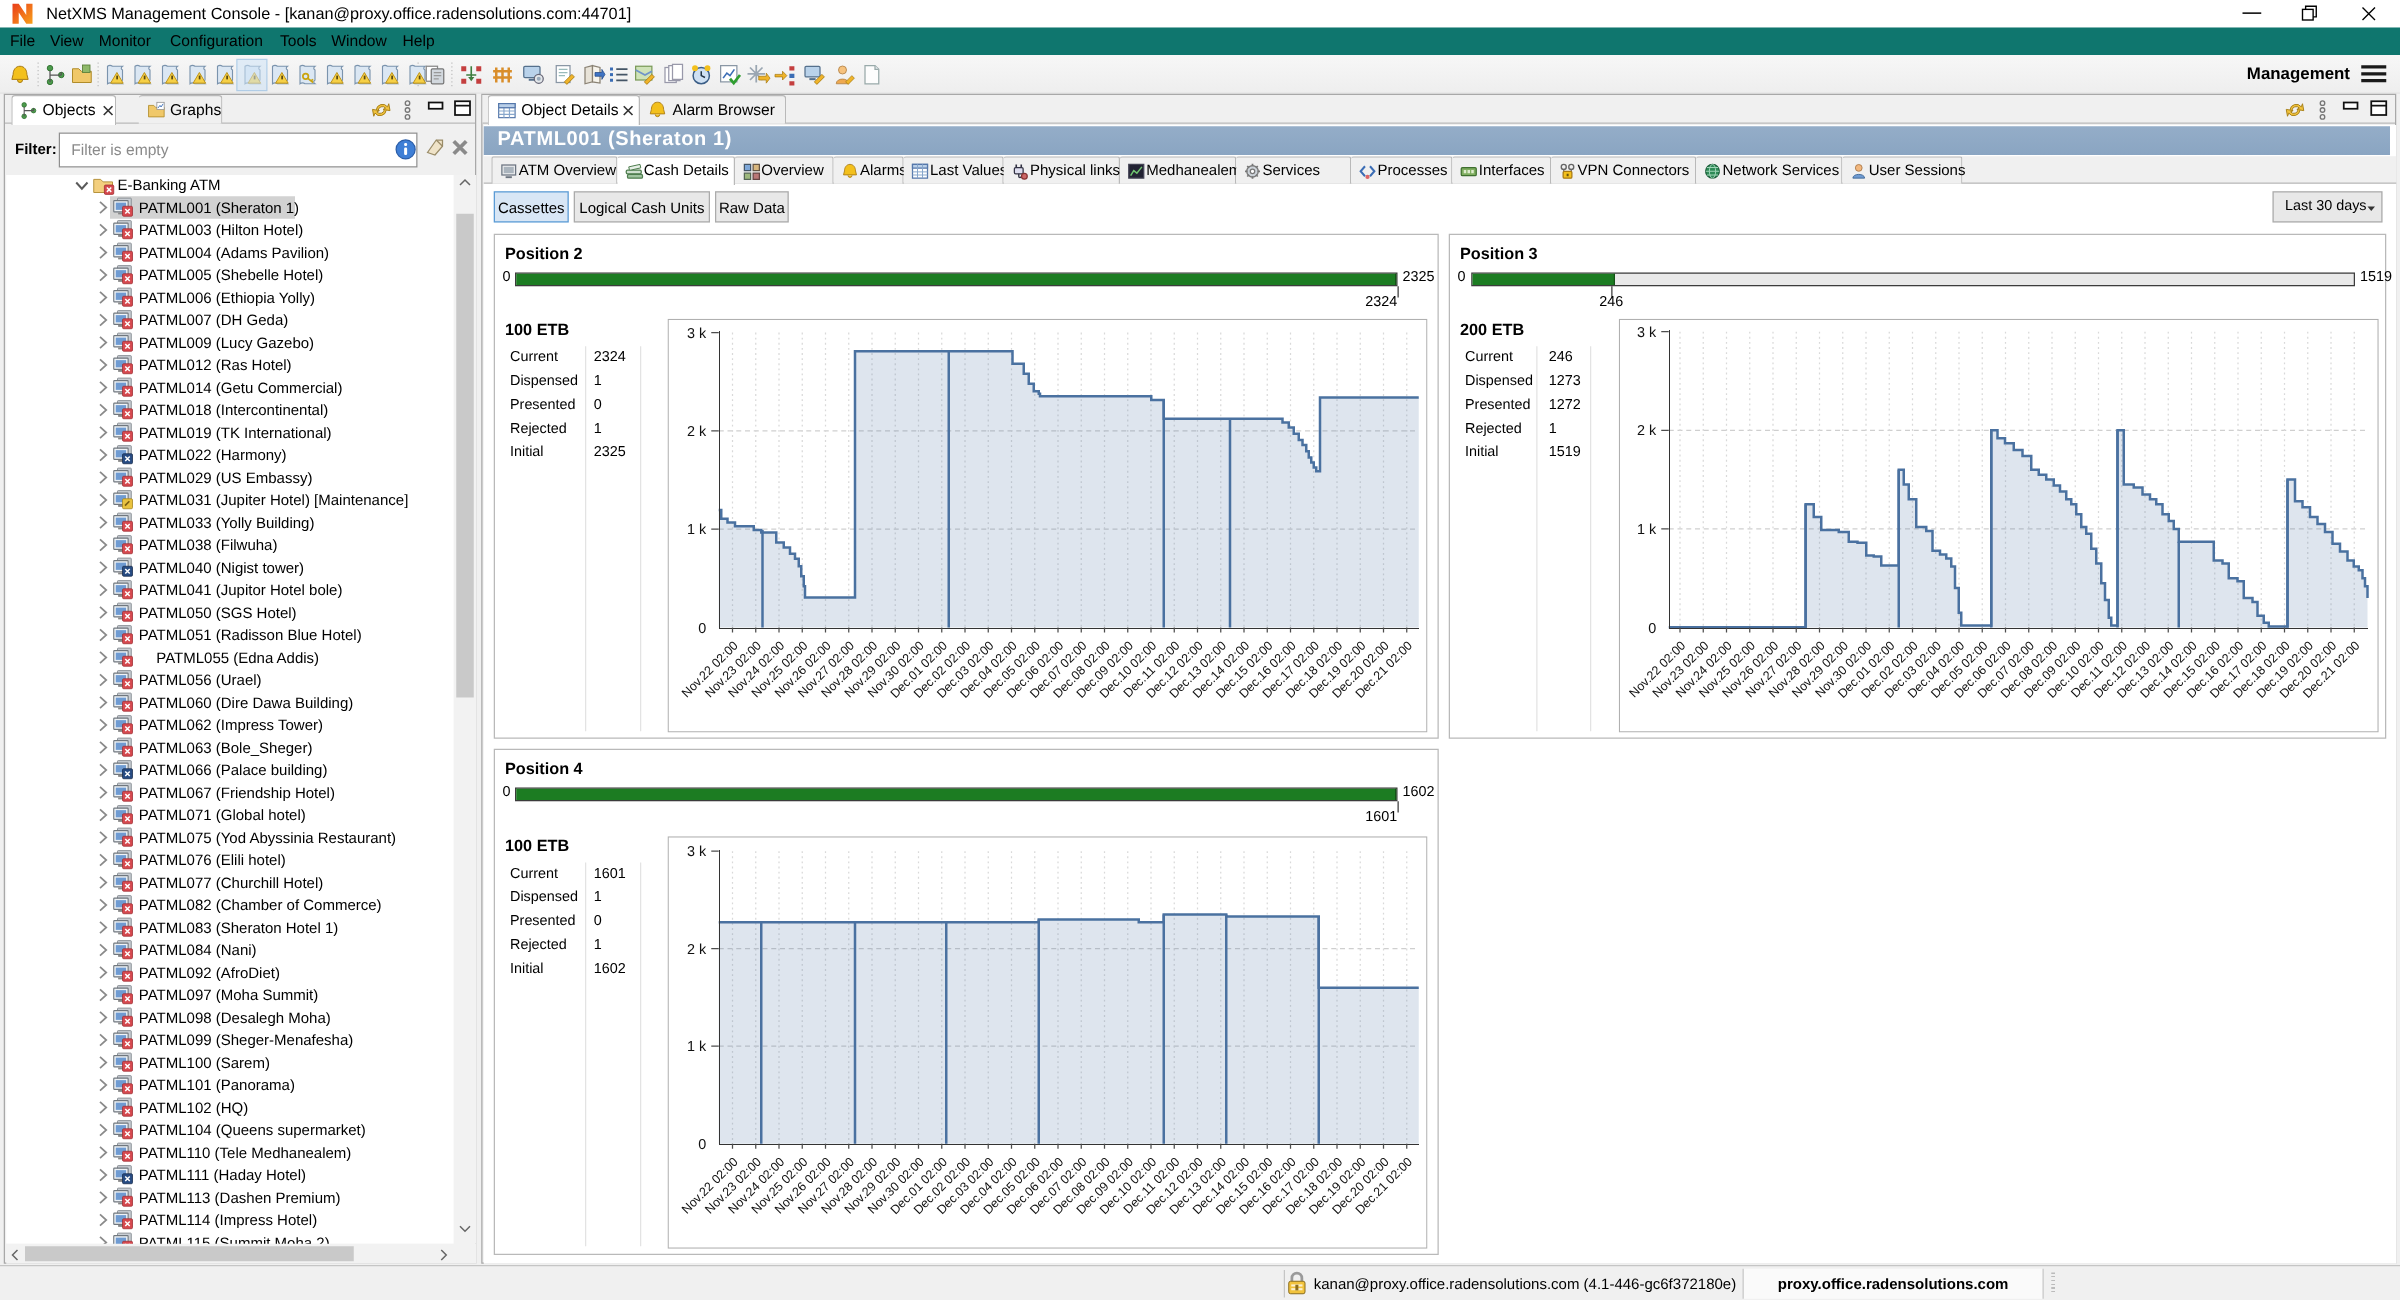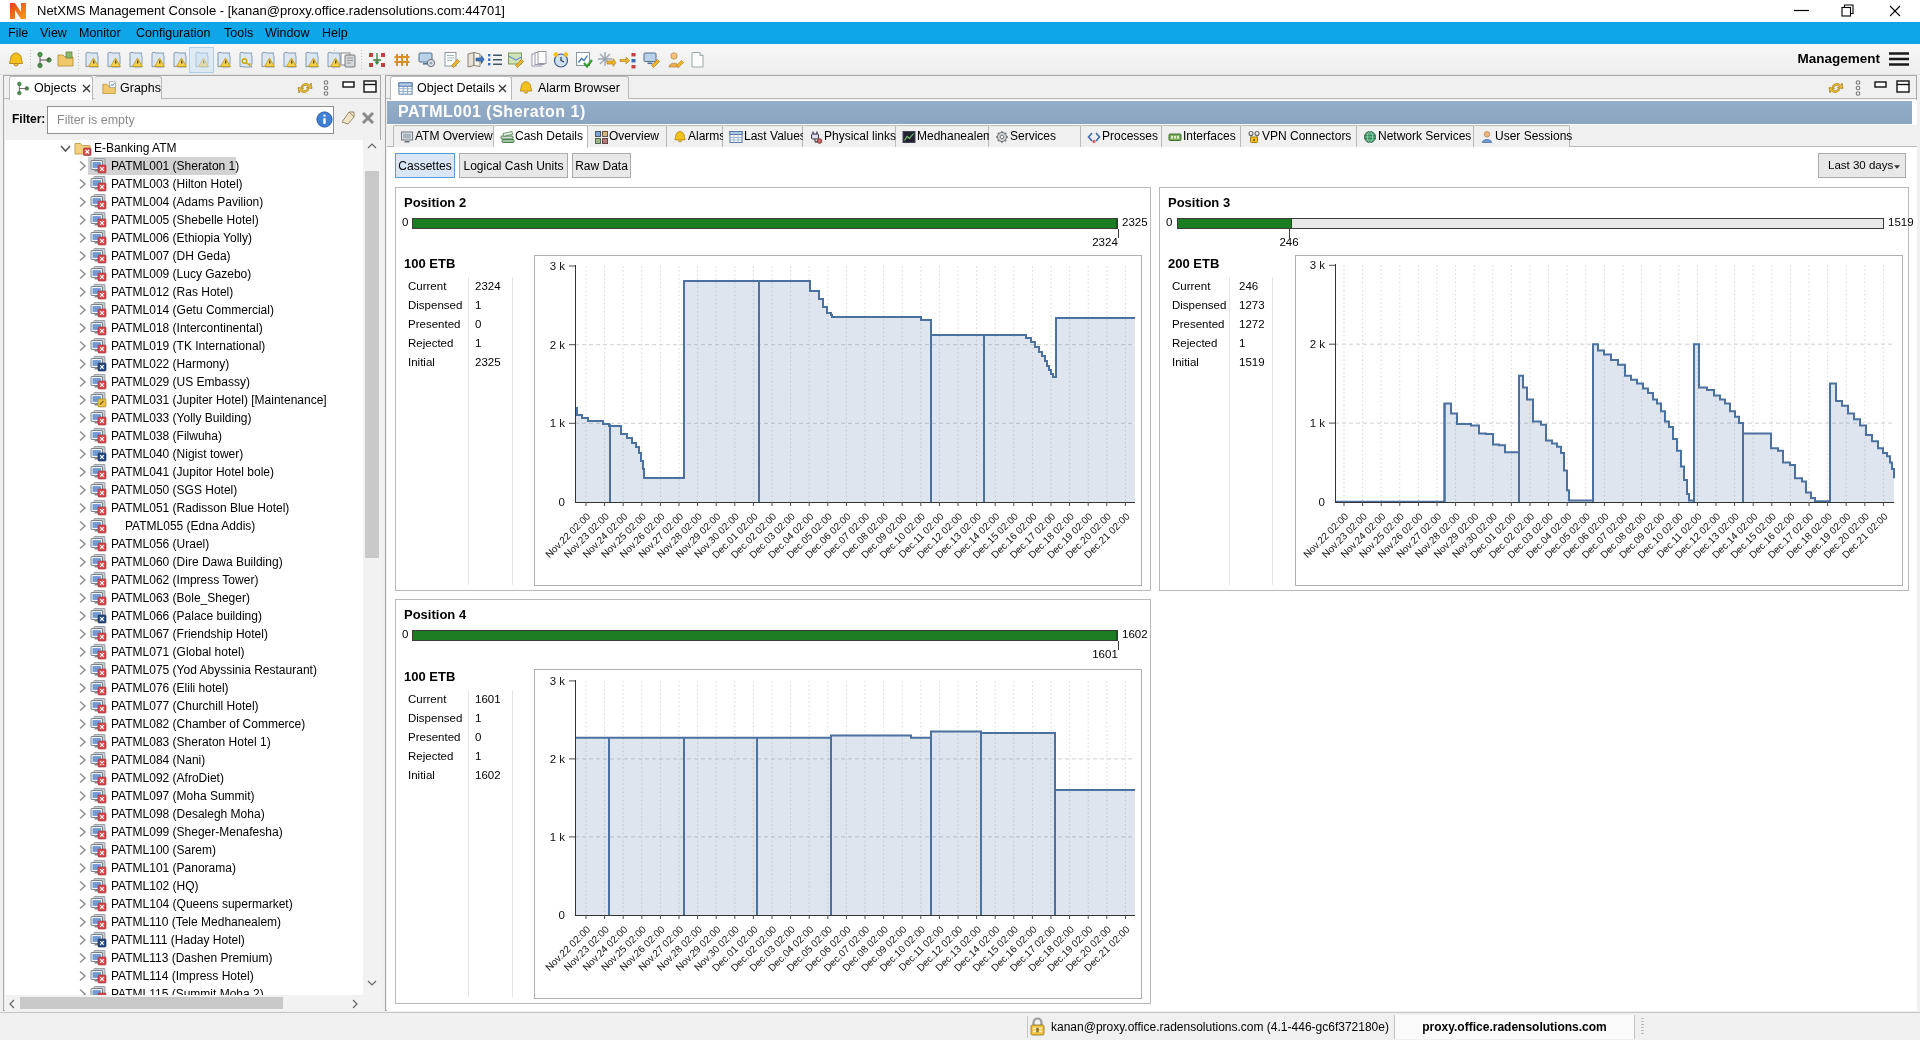--- a/index.html
+++ b/index.html
@@ -1,19 +1,19 @@
 <!DOCTYPE html>
 <html><head><meta charset="utf-8"><title>NetXMS Management Console</title><style>
 *{margin:0;padding:0;box-sizing:border-box}
 html,body{width:1920px;height:1040px;overflow:hidden;background:#f0f0f0;
  font-family:"Liberation Sans",sans-serif;color:#000;-webkit-font-smoothing:antialiased}
 .abs{position:absolute}
 .titlebar{position:absolute;left:0;top:0;width:1920px;height:22px;background:#ffffff}
 .titletxt{position:absolute;left:37px;top:3px;font-size:13px;color:#000}
-.menubar{position:absolute;left:0;top:22px;width:1920px;height:22px;background:#0ea5e9}
+.menubar{position:absolute;left:0;top:22px;width:1920px;height:22px;background:#0f766e}
 .menubar span{position:absolute;top:4px;font-size:12.5px}
 .toolbar{position:absolute;left:0;top:44px;width:1920px;height:31px;
  background:linear-gradient(#f7f7f7,#eeeeee);border-bottom:1px solid #e2e2e2}
 .mgmt{position:absolute;right:40px;top:51px;font-size:13.5px;font-weight:bold}
 .panel{position:absolute;background:#f0f0f0;border:1px solid #a8a8a8}
 .tabbar{position:absolute;left:0;top:0;right:0;height:23px;background:#f0f0f0;border-bottom:1px solid #b9b9b9}
 .tab{position:absolute;top:0;height:23px;border:1px solid #b9b9b9;border-bottom:none;
  border-radius:3px 3px 0 0;font-size:12.5px;background:#f0f0f0}
 .tab.act{background:#fff;height:24px;z-index:3}
 .tab .lbl{position:absolute;top:4px;white-space:nowrap}
@@ -237,21 +237,21 @@
         <circle cx="4" cy="3.5" r="2.2" fill="#4c9b4c" stroke="#2c6b2c" stroke-width=".7"></circle>
         <circle cx="4" cy="14.5" r="2.2" fill="#4c9b4c" stroke="#2c6b2c" stroke-width=".7"></circle>
         <circle cx="13" cy="9" r="2.2" fill="#4c9b4c" stroke="#2c6b2c" stroke-width=".7"></circle>
         <path d="M4 5.5 V14.5 M4 9 H13 M13 6.5 V9" stroke="#555" stroke-width="1" fill="none"></path>
       </svg>
 <span class="lbl" style="left:24px">Objects</span>
 <svg style="left:71px;top:6px" width="11" height="11" viewBox="0 0 11 11">
         <path d="M2 2 L9 9 M9 2 L2 9" stroke="#333" stroke-width="1.3"></path>
       </svg>
 </div>
-<div class="tab" style="left:91px;width:67px;border-left:none">
+<div class="tab" style="left:107px;width:67px;border-left:none">
 <svg style="left:7px;top:4px" width="15" height="15" viewBox="0 0 18 18">
         <path d="M1 4 L6 4 L8 6 L16 6 L16 15 L1 15 Z" fill="#f0c869" stroke="#b08c2a" stroke-width=".8"></path>
         <rect x="9" y="1" width="7" height="7" fill="#fff" stroke="#888" stroke-width=".7"></rect>
         <path d="M10 6.5 L12 4 L13 5.5 L15 2.5" stroke="#3b6db5" stroke-width=".9" fill="none"></path>
       </svg>
 <span class="lbl" style="left:25px">Graphs</span>
 </div>
 <svg style="left:291px;top:3px" width="20" height="18" viewBox="0 0 20 18">
       <path d="M6 9 a5 5 0 0 1 9-2.5 L16 4 L17 9.5 L11.5 8.5 L13.5 7.5 a3.4 3.4 0 0 0 -6 2" fill="#f2c33c" stroke="#a9821a" stroke-width=".8"></path>
       <path d="M14 9 a5 5 0 0 1 -9 2.5 L4 14 L3 8.5 L8.5 9.5 L6.5 10.5 a3.4 3.4 0 0 0 6-2" fill="#f2c33c" stroke="#a9821a" stroke-width=".8"></path>

